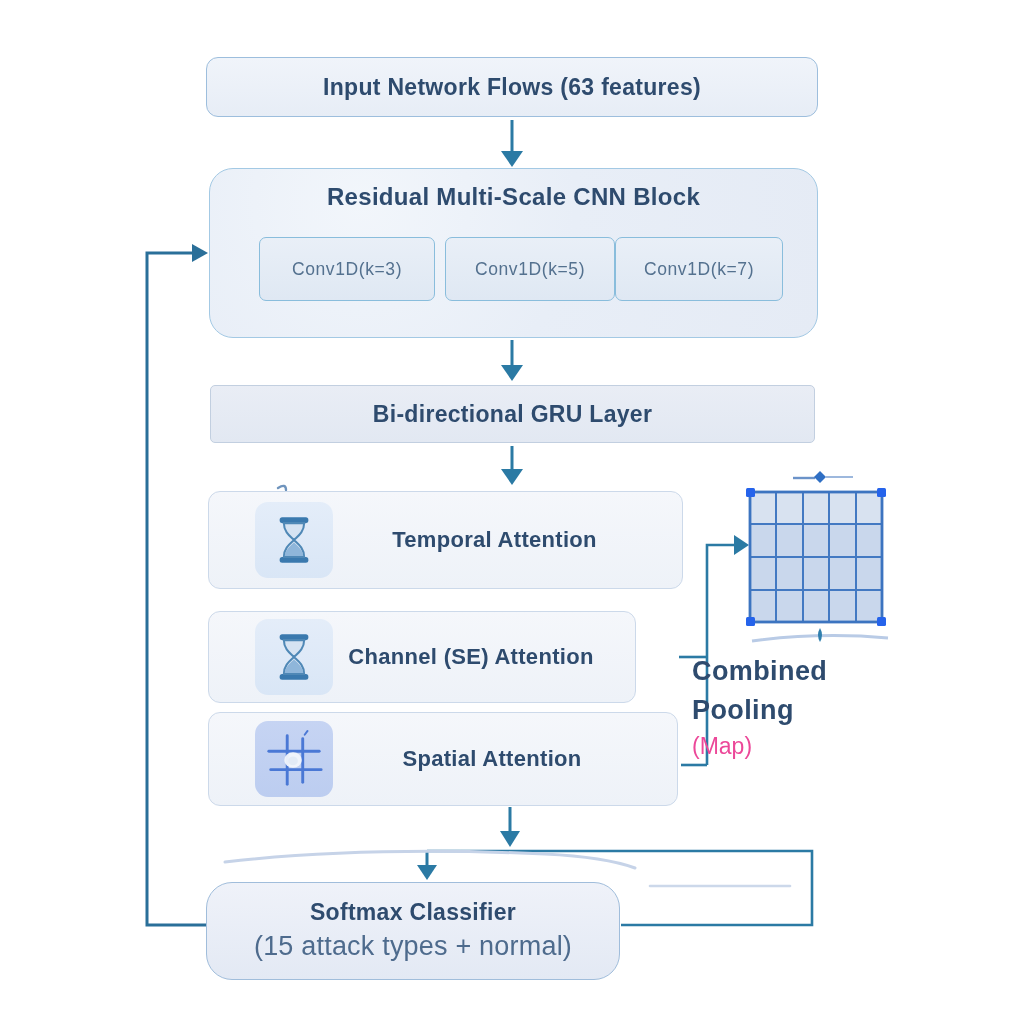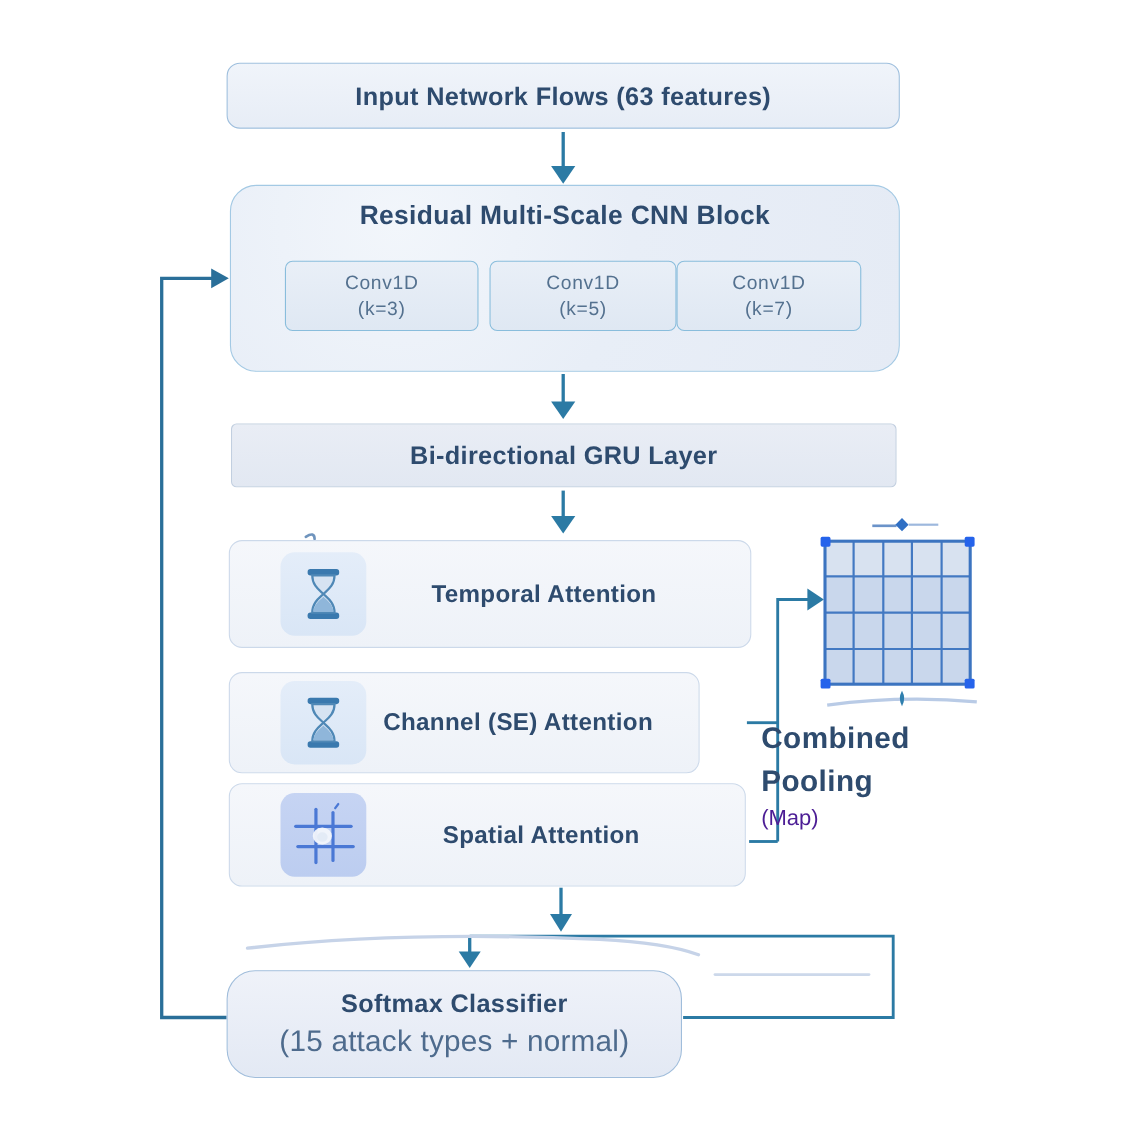--- a/index.html
+++ b/index.html
@@ -14,39 +14,39 @@
   .box{position:absolute;box-sizing:border-box;display:flex;align-items:center;justify-content:center;
     color:var(--text);}
   .input-box{left:206px;top:57px;width:612px;height:60px;border:1.6px solid #9dbedd;border-radius:12px;
     background:linear-gradient(180deg,#f0f4fa,#e7edf6);font-size:23px;font-weight:600;letter-spacing:.3px;}
   .cnn-block{left:209px;top:168px;width:609px;height:170px;border:1.8px solid #a3c9e4;border-radius:24px;
     background:radial-gradient(circle at 25% 20%, #f2f6fb 0%, #e8eef7 45%, #e5ebf5 100%);
     flex-direction:column;justify-content:flex-start;padding-top:14px;}
   .cnn-title{font-size:24px;font-weight:600;letter-spacing:.3px;}
   .conv-row{position:absolute;left:0;top:68px;width:100%;height:62px;}
   .conv-box{position:absolute;top:0;height:62px;border:1.6px solid #89bddc;border-radius:7px;
-    background:linear-gradient(180deg,#e9eff7,#dfe8f3);display:flex;flex-direction:column;
+    background:linear-gradient(180deg,#e9eff7,#dfe8f3);display:flex;flex-direction:row;
     align-items:center;justify-content:center;color:var(--subtext);font-size:17.5px;line-height:1.3;
     letter-spacing:.6px;}
   .conv-1{left:49px;width:174px;} .conv-2{left:235px;width:168px;} .conv-3{left:405px;width:166px;}
   .gru-box{left:210px;top:385px;width:605px;height:58px;border:1.4px solid #c2cfe0;border-radius:5px;
     background:linear-gradient(180deg,#e9edf5,#e2e8f2);font-size:23px;font-weight:600;letter-spacing:.3px;}
   .attn-box{border:1.6px solid #ccd9ea;border-radius:12px;background:linear-gradient(180deg,#f5f7fb,#eef2f8);
     justify-content:flex-start;font-size:22px;font-weight:600;letter-spacing:.3px;}
   .attn-temporal{left:208px;top:491px;width:475px;height:98px;}
   .attn-channel{left:208px;top:611px;width:428px;height:92px;}
   .attn-spatial{left:208px;top:712px;width:470px;height:94px;}
   .attn-label{flex:1;text-align:center;padding-right:26px;}
   .icon-tile{margin-left:46px;width:78px;height:76px;border-radius:13px;display:flex;
     align-items:center;justify-content:center;flex:0 0 auto;}
   .tile-hourglass{background:linear-gradient(180deg,#e4edf9,#d9e6f6);}
   .tile-grid{background:linear-gradient(180deg,#c6d4f3,#bccdf0);}
   .pool-label{position:absolute;left:692px;top:652px;width:262px;text-align:left;color:var(--text);}
   .pool-line{font-size:27px;font-weight:600;letter-spacing:.4px;line-height:1.46;}
-  .pool-sub{font-size:20px;font-weight:500;margin-top:2px;color:#4c1d95;}
+  .pool-sub{font-size:23px;font-weight:500;margin-top:2px;color:#ec4899;}
   .softmax-box{left:206px;top:882px;width:414px;height:98px;border:1.7px solid #a0bddb;border-radius:26px;
     background:linear-gradient(180deg,#eff2f9,#e3e9f4);flex-direction:column;line-height:1.4;}
   .softmax-title{font-size:23px;font-weight:600;letter-spacing:.3px;}
   .softmax-sub{font-size:27px;color:#4e6b8d;letter-spacing:.2px;}
 </style>
 </head>
 <body>
 
 <div class="canvas">
 

